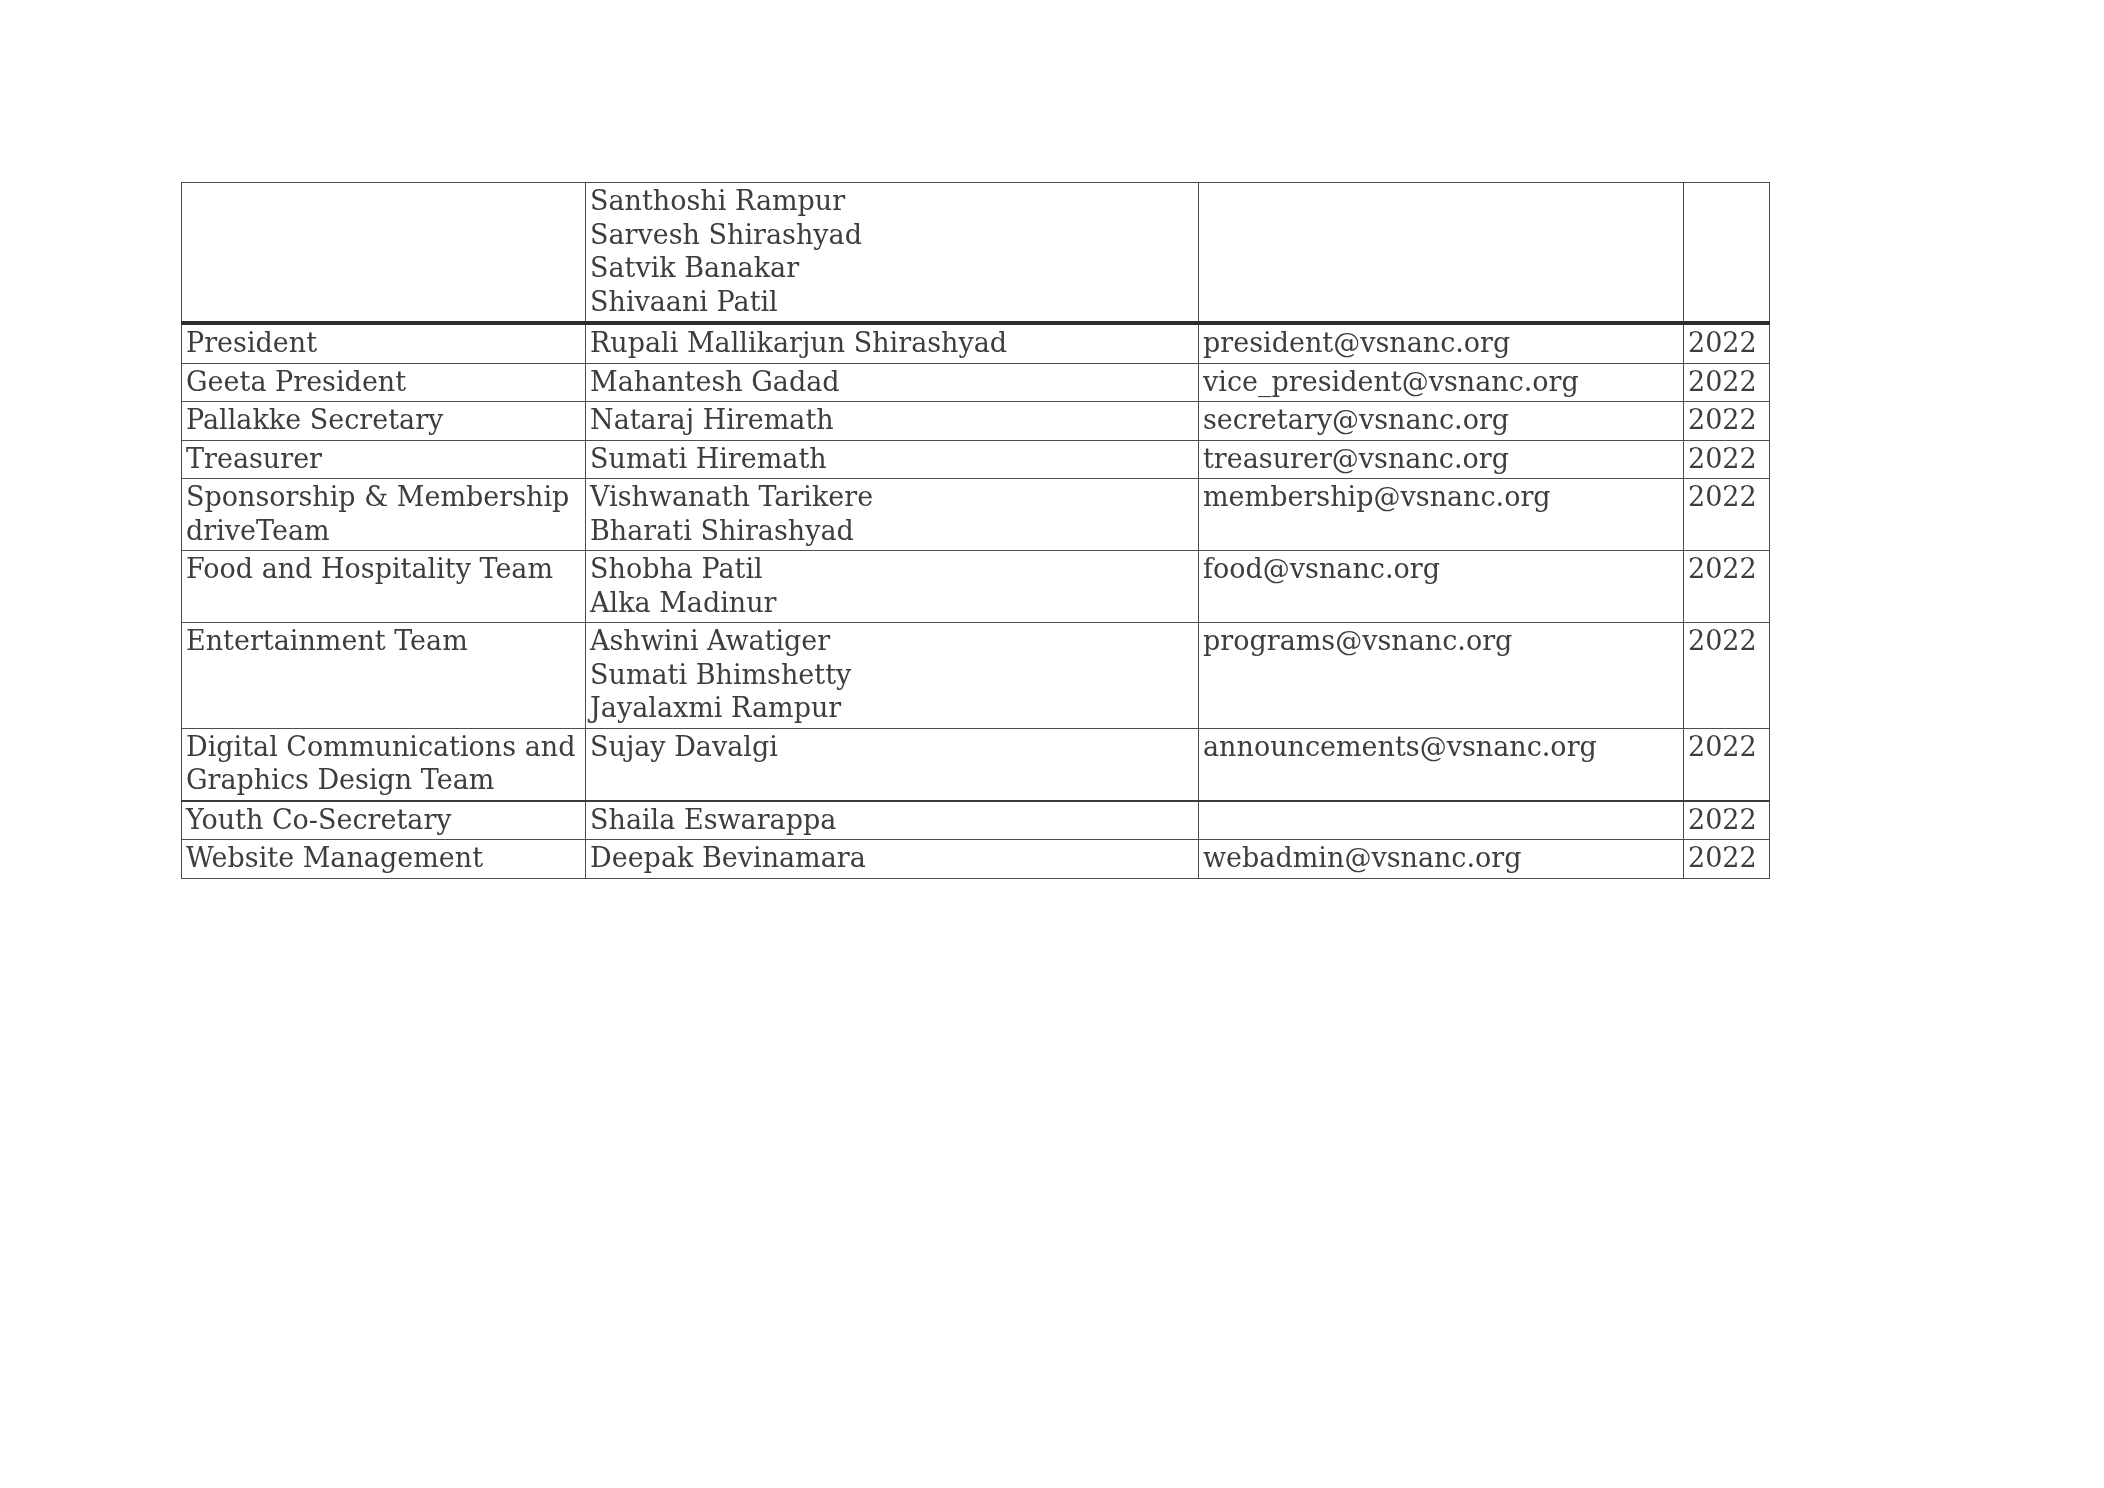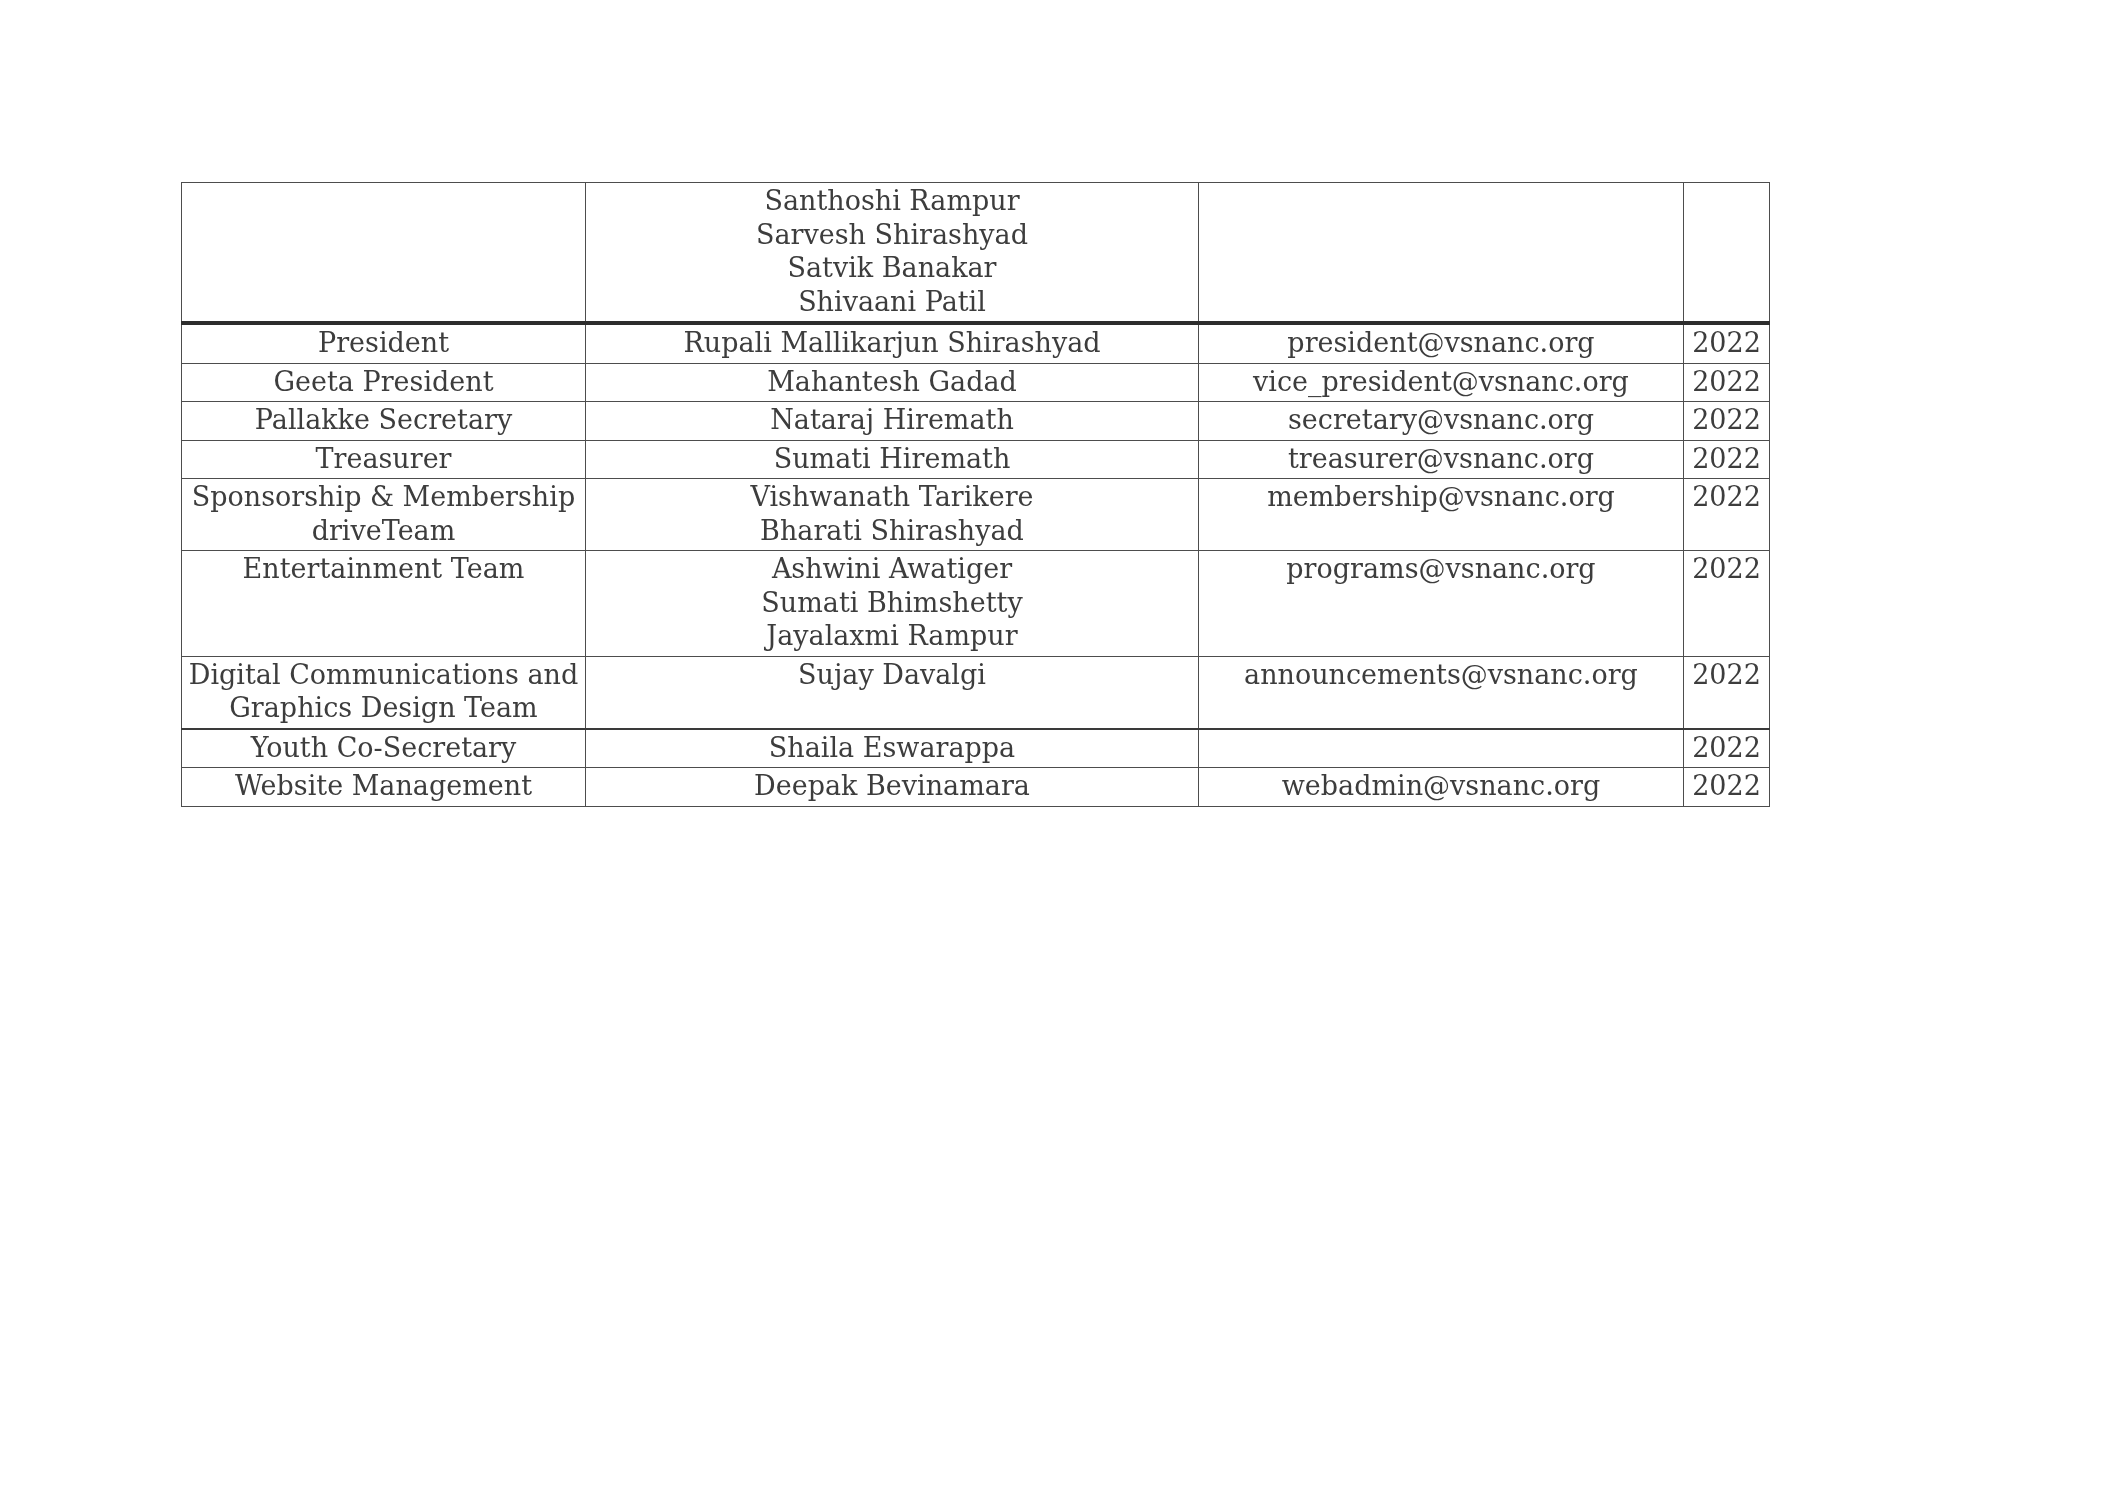--- a/index.html
+++ b/index.html
@@ -26,21 +26,20 @@
   table.committee td {
     border: 1.5px solid var(--border-color, #4d4d4d);
     vertical-align: top;
     padding: 1px 4px 3px 4px;
     font-size: 27px;
     line-height: 33.5px;
     color: var(--text-color, #3d3d3d);
     white-space: pre-line;
     overflow: hidden;
     letter-spacing: 0px;
-    text-align: center;
   }
   tr.thick-bottom td {
     border-bottom: 4.5px solid var(--thick-border-color, #2d2d2d);
   }
   tr.medium-bottom td {
     border-bottom: 2.5px solid var(--medium-border-color, #3a3a3a);
   }
 </style>
 </head>
 <body>
@@ -88,20 +87,27 @@
         <td>2022</td>
       </tr>
       <tr>
         <td>Sponsorship &amp; Membership driveTeam</td>
         <td>Vishwanath Tarikere
 Bharati Shirashyad</td>
         <td>membership@vsnanc.org</td>
         <td>2022</td>
       </tr>
       <tr>
+        <td>Food and Hospitality Team</td>
+        <td>Shobha Patil
+Alka Madinur</td>
+        <td>food@vsnanc.org</td>
+        <td>2022</td>
+      </tr>
+      <tr>
         <td>Entertainment Team</td>
         <td>Ashwini Awatiger
 Sumati Bhimshetty
 Jayalaxmi Rampur</td>
         <td>programs@vsnanc.org</td>
         <td>2022</td>
       </tr>
       <tr class="medium-bottom">
         <td>Digital Communications and Graphics Design Team</td>
         <td>Sujay Davalgi</td>

